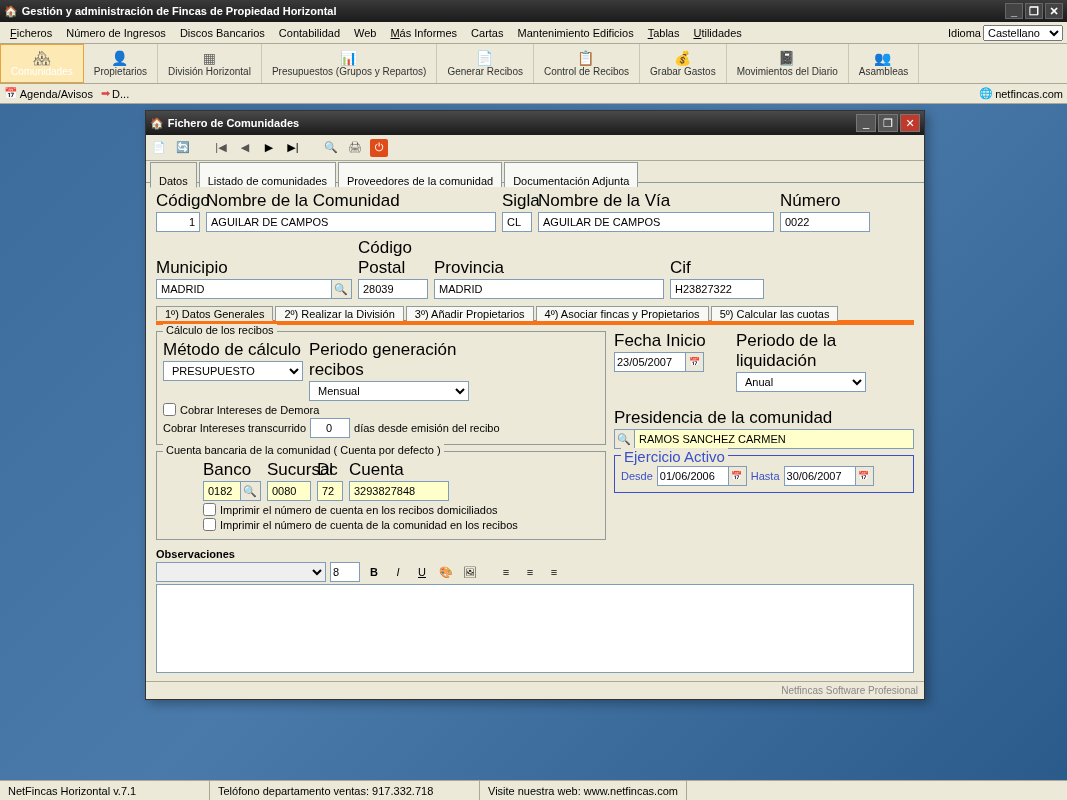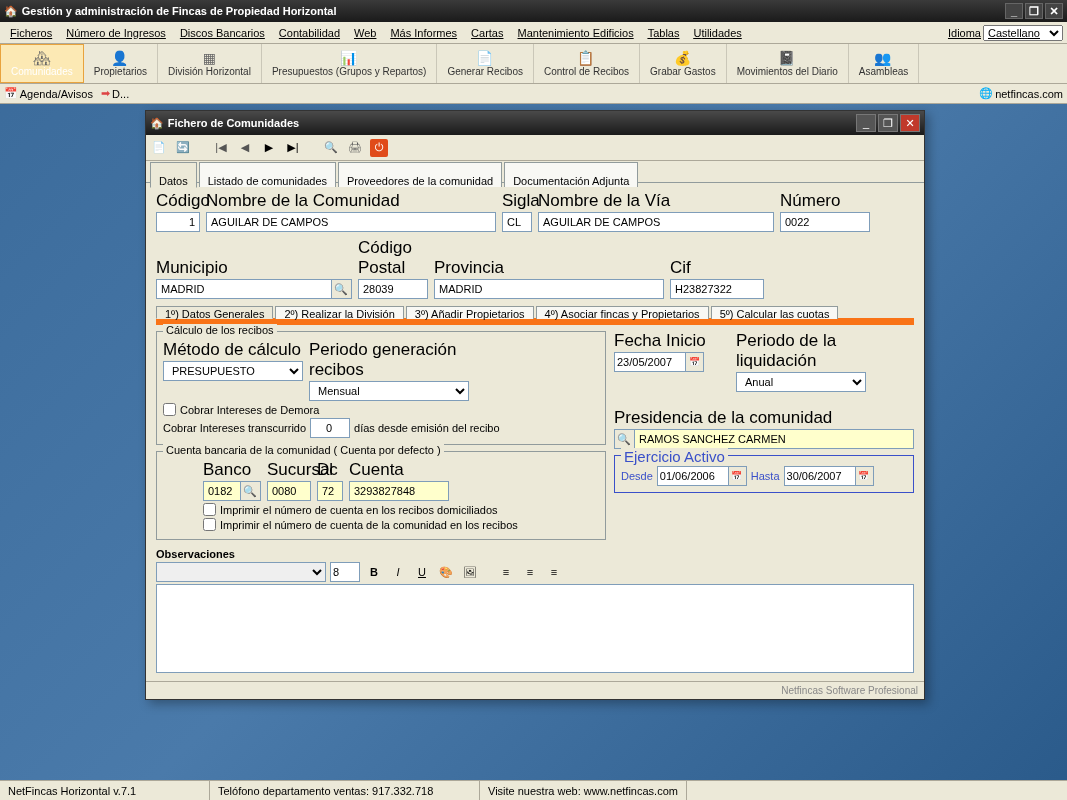--- a/index.html
+++ b/index.html
@@ -2,21 +2,21 @@
 <html><head>
 <meta charset="utf-8">
 <style>
 * { box-sizing: border-box; font-family: Tahoma, Arial, sans-serif; font-size: 11px; }
 body { margin: 0; padding: 0; background: linear-gradient(135deg, #3a6a9a 0%, #4a7aaa 50%, #2a5a8a 100%); width: 1067px; height: 800px; overflow: hidden; position: relative; }
 .main-titlebar { height: 22px; background: linear-gradient(#3a3a3a, #1a1a1a); color: #fff; display: flex; align-items: center; padding: 0 4px; font-weight: bold; }
 .main-titlebar .icon { margin-right: 4px; }
 .main-titlebar .title { flex: 1; }
 .main-titlebar .btns { display: flex; gap: 2px; }
 .main-titlebar .btn { width: 18px; height: 16px; background: #444; border: 1px solid #666; color: #fff; text-align: center; line-height: 14px; cursor: pointer; }
-.menubar { height: 22px; background: #ece9d8; border-bottom: 1px solid #aca899; display: flex; align-items: center; padding: 0 4px; gap: 2px; text-decoration: underline; }
+.menubar { height: 22px; background: #ece9d8; border-bottom: 1px solid #aca899; display: flex; align-items: center; padding: 0 4px; gap: 2px; }
 .menubar .mi { padding: 2px 6px; cursor: pointer; }
 .menubar .mi u { text-decoration: underline; }
 .menubar .lang { margin-left: auto; display: flex; align-items: center; gap: 2px; }
 .menubar select { font-size: 11px; }
 .toolbar { height: 40px; background: #ece9d8; border-bottom: 1px solid #aca899; display: flex; }
 .toolbar .tb { border-right: 1px solid #cac7b8; padding: 2px 10px; display: flex; flex-direction: column; align-items: center; justify-content: center; cursor: pointer; }
 .toolbar .tb.active { background: #fce9b4; border: 1px solid #e8a33d; }
 .toolbar .tb .ico { font-size: 14px; color: #666; }
 .toolbar .tb .lbl { font-size: 10px; color: #333; }
 .toolbar .tb.active .lbl { color: #fff; }
@@ -41,21 +41,21 @@
 .dlg-body { flex: 1; padding: 8px 10px; overflow: hidden; display: flex; flex-direction: column; }
 
 .row { display: flex; gap: 6px; margin-bottom: 6px; align-items: flex-end; }
 .fld { display: flex; flex-direction: column; }
 .fld label { font-size: 17px; color: #000; margin-bottom: 1px; }
 .fld input, .fld select { border: 1px solid #7f9db9; background: #fff; padding: 2px 4px; height: 20px; }
 .fld .lookup { display: flex; }
 .fld .lookup input { flex: 1; }
 .fld .lookup .lbtn { width: 20px; height: 20px; background: #ece9d8; border: 1px solid #7f9db9; border-left: none; cursor: pointer; display:flex; align-items:center; justify-content:center; }
 
-.subtabs { height: 20px; display: flex; border-bottom: 7px solid #f97316; margin-bottom: 6px; }
+.subtabs { height: 20px; display: flex; border-bottom: 5px solid #f97316; margin-bottom: 6px; }
 .subtabs .stab { padding: 1px 8px; border: 1px solid #919b9c; border-bottom: none; background: #f8f8f4; margin-right: 2px; cursor: pointer; position: relative; top: 1px; font-size: 11px; }
 .subtabs .stab.active { background: #ece9d8; border-bottom: 1px solid #ece9d8; }
 
 .panels { display: flex; gap: 8px; }
 .group { border: 1px solid #919b9c; padding: 8px 6px 6px; margin-bottom: 6px; position: relative; }
 .group > .legend { position: absolute; top: -8px; left: 6px; background: #ece9d8; padding: 0 3px; font-size: 11px; }
 .chk { display: flex; align-items: center; gap: 4px; margin: 2px 0; }
 .chk input { margin: 0; }
 .hl { background: #ffffcc !important; }
 

